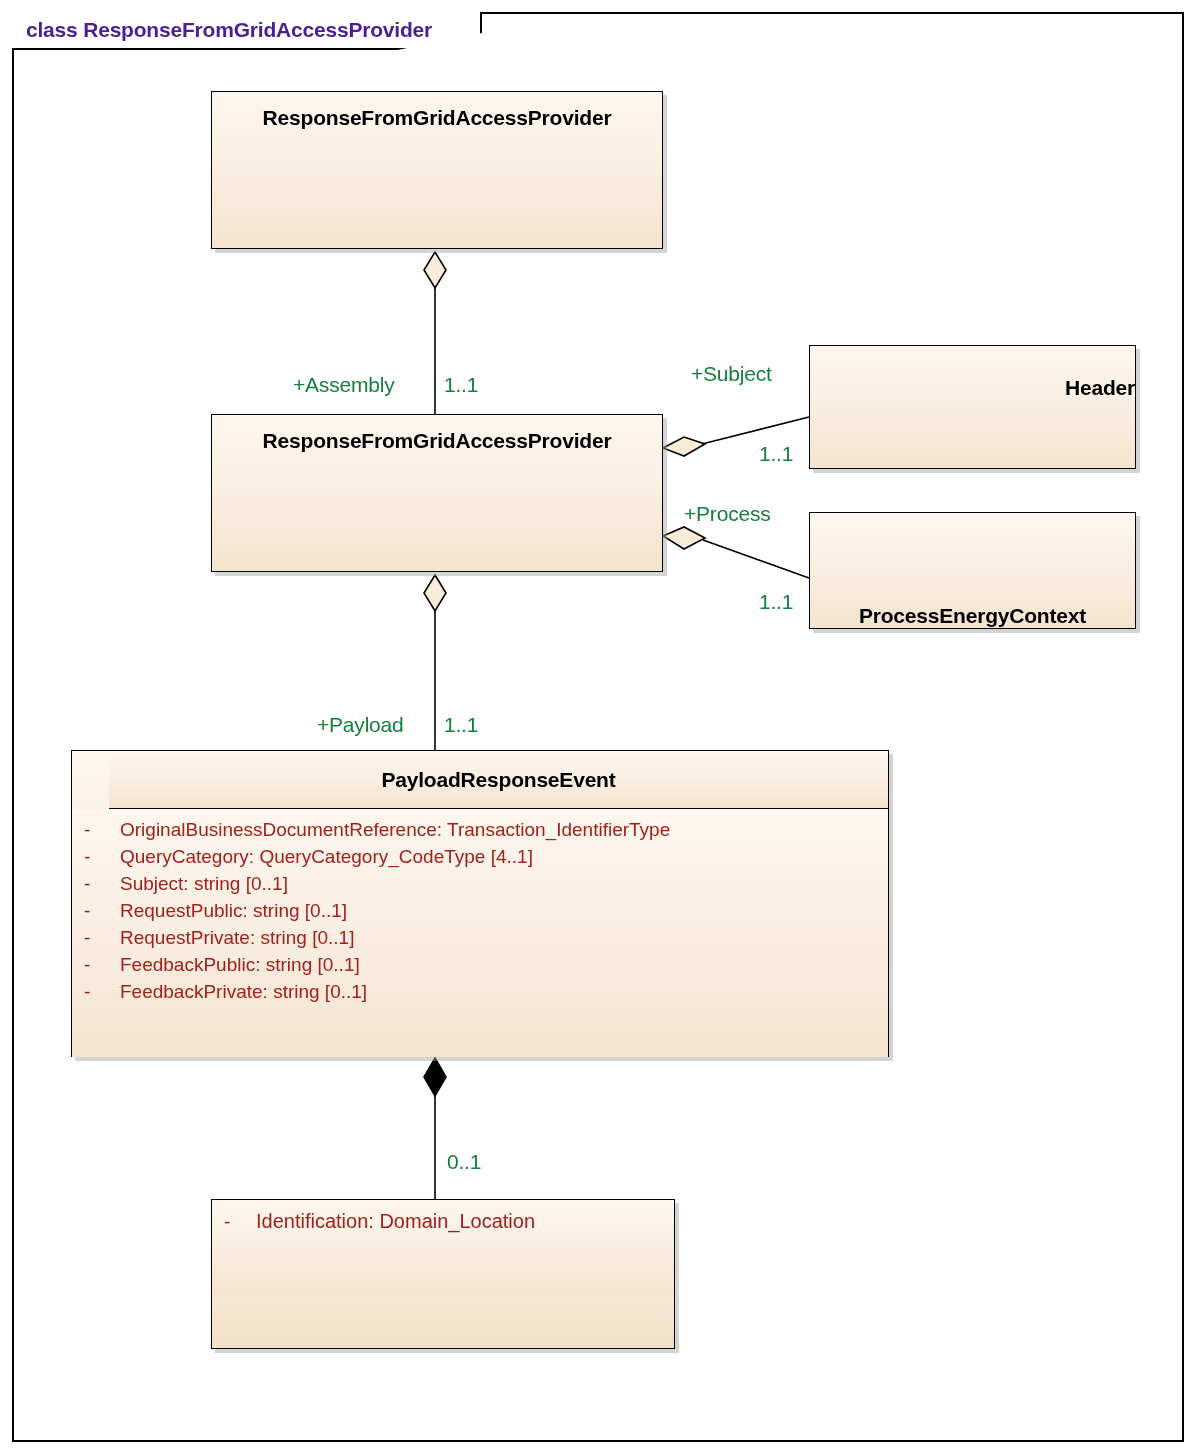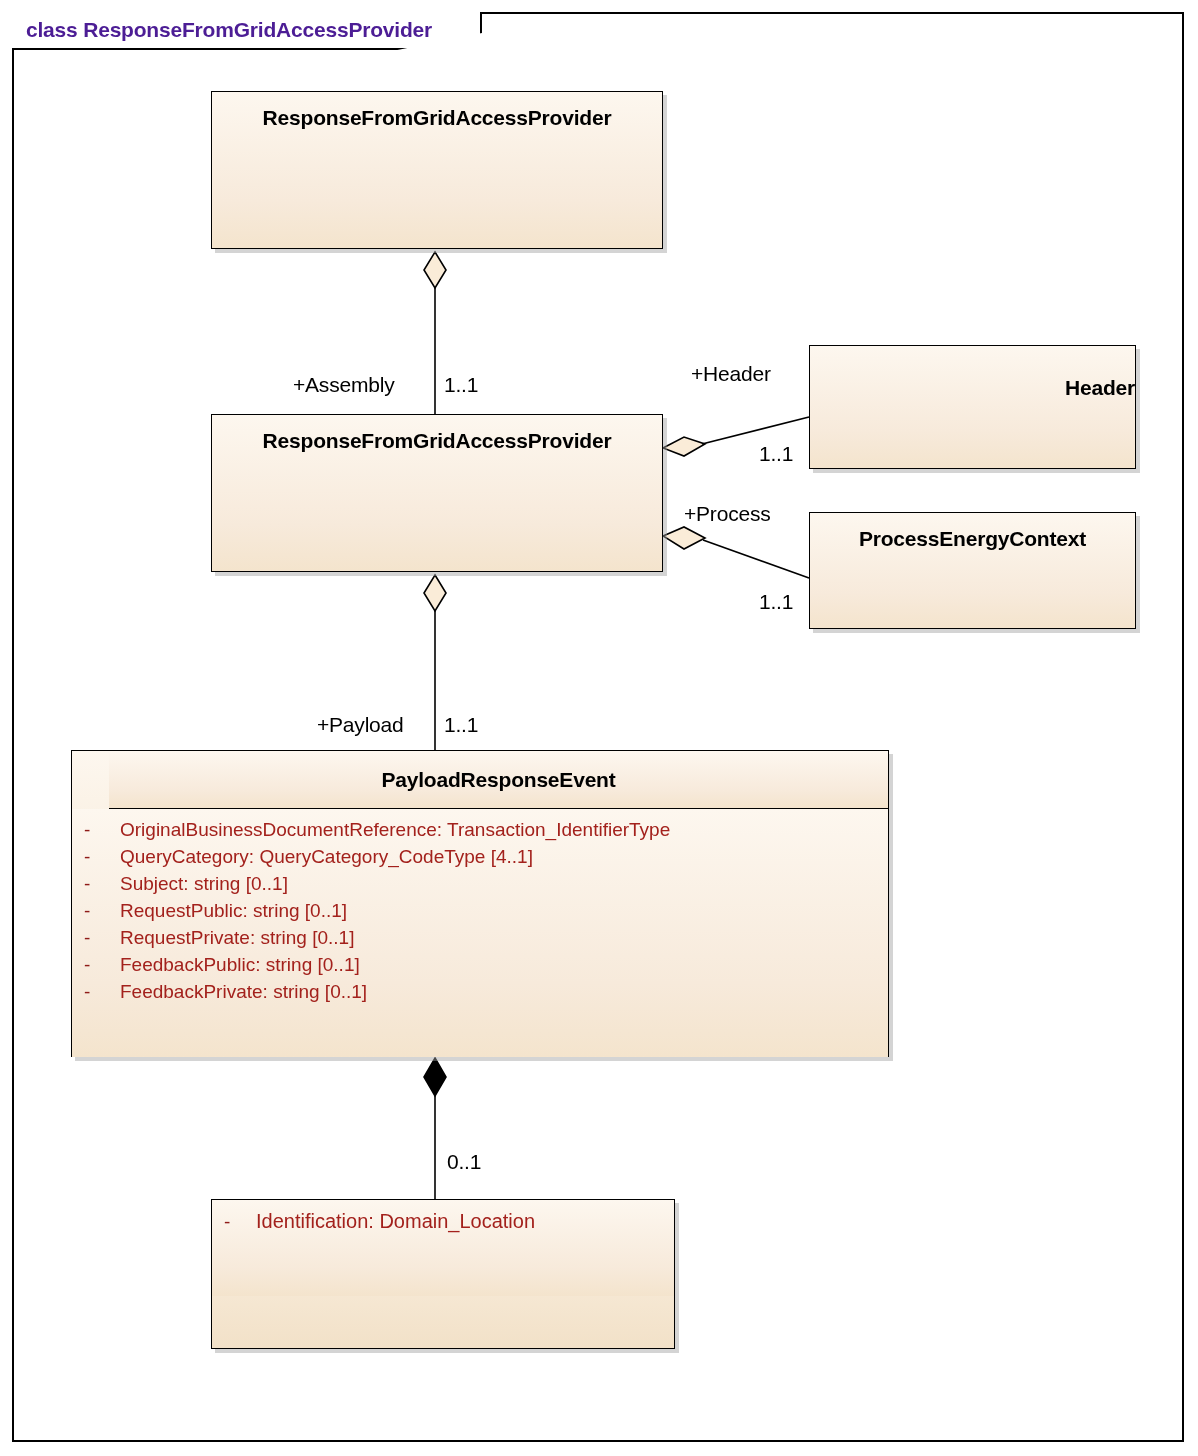--- a/index.html
+++ b/index.html
@@ -109,21 +109,21 @@
     left: 0;
     top: 0;
     width: 1198px;
     height: 1456px;
     pointer-events: none;
   }
 
   .edge-label {
     position: absolute;
     font-size: 21px;
-    color: #000000;
+    color: #15803d;
     white-space: nowrap;
     letter-spacing: -0.2px;
   }
 </style>
 </head>
 <body>
 
 <div id="canvas">
 
   <div class="frame"></div>
@@ -162,21 +162,21 @@
     </div>
   </div>
 
   <div class="uml-class" style="left:809px; top:345px; width:327px; height:124px;">
     <div class="uml-compartment uml-name-compartment" style="height:100%; justify-content:flex-end; align-items:flex-start; padding-top:30px;">
       <span class="uml-class-name">Header</span>
     </div>
   </div>
 
   <div class="uml-class" style="left:809px; top:512px; width:327px; height:117px;">
-    <div class="uml-compartment uml-name-compartment" style="height:100%; justify-content:center; align-items:flex-start; padding-top:14px;">
+    <div class="uml-compartment uml-name-compartment" style="height:100%; justify-content:center; align-items:flex-end; padding-top:14px;">
       <span class="uml-class-name">ProcessEnergyContext</span>
     </div>
   </div>
 
   <div class="uml-class" style="left:71px; top:750px; width:818px; height:307px;">
     <div class="uml-compartment uml-name-compartment with-sep" style="height:58px;margin-left:37px;">
       <span class="uml-class-name">PayloadResponseEvent</span>
     </div>
     <div class="uml-compartment uml-attrs" style="height:248px;">
       <div class="attr-row">
@@ -215,21 +215,21 @@
       <div class="attr-row" style="height:32px;">
         <span class="attr-vis" style="width:44px;">-</span>
         <span class="attr-text" style="font-size:20px;">Identification: Domain_Location</span>
       </div>
     </div>
   </div>
 
   <div class="edge-label" style="left:293px; top:373px;">+Assembly</div>
   <div class="edge-label" style="left:444px; top:373px;">1..1</div>
 
-  <div class="edge-label" style="left:691px; top:362px;">+Header</div>
+  <div class="edge-label" style="left:691px; top:362px;">+Subject</div>
   <div class="edge-label" style="left:759px; top:442px;">1..1</div>
 
   <div class="edge-label" style="left:684px; top:502px;">+Process</div>
   <div class="edge-label" style="left:759px; top:590px;">1..1</div>
 
   <div class="edge-label" style="left:317px; top:713px;">+Payload</div>
   <div class="edge-label" style="left:444px; top:713px;">1..1</div>
 
   <div class="edge-label" style="left:447px; top:1150px;">0..1</div>
 

